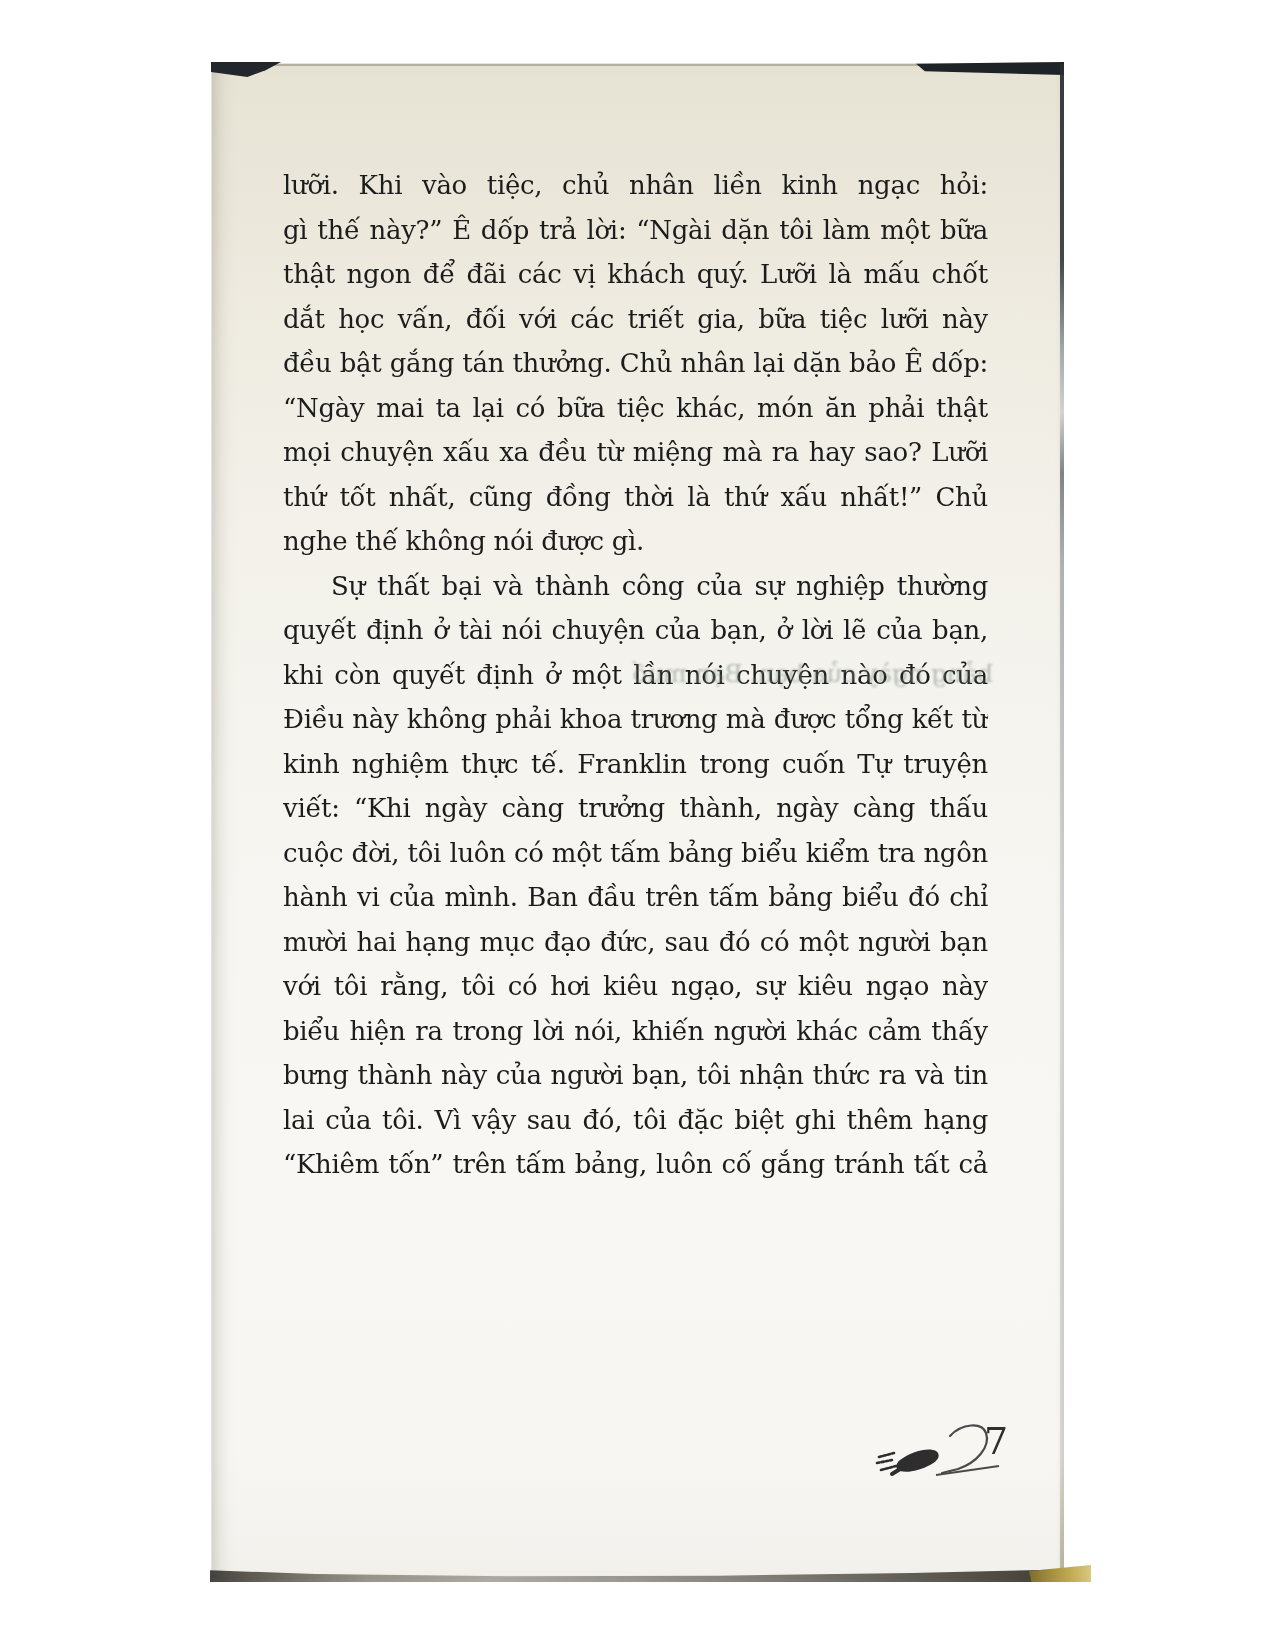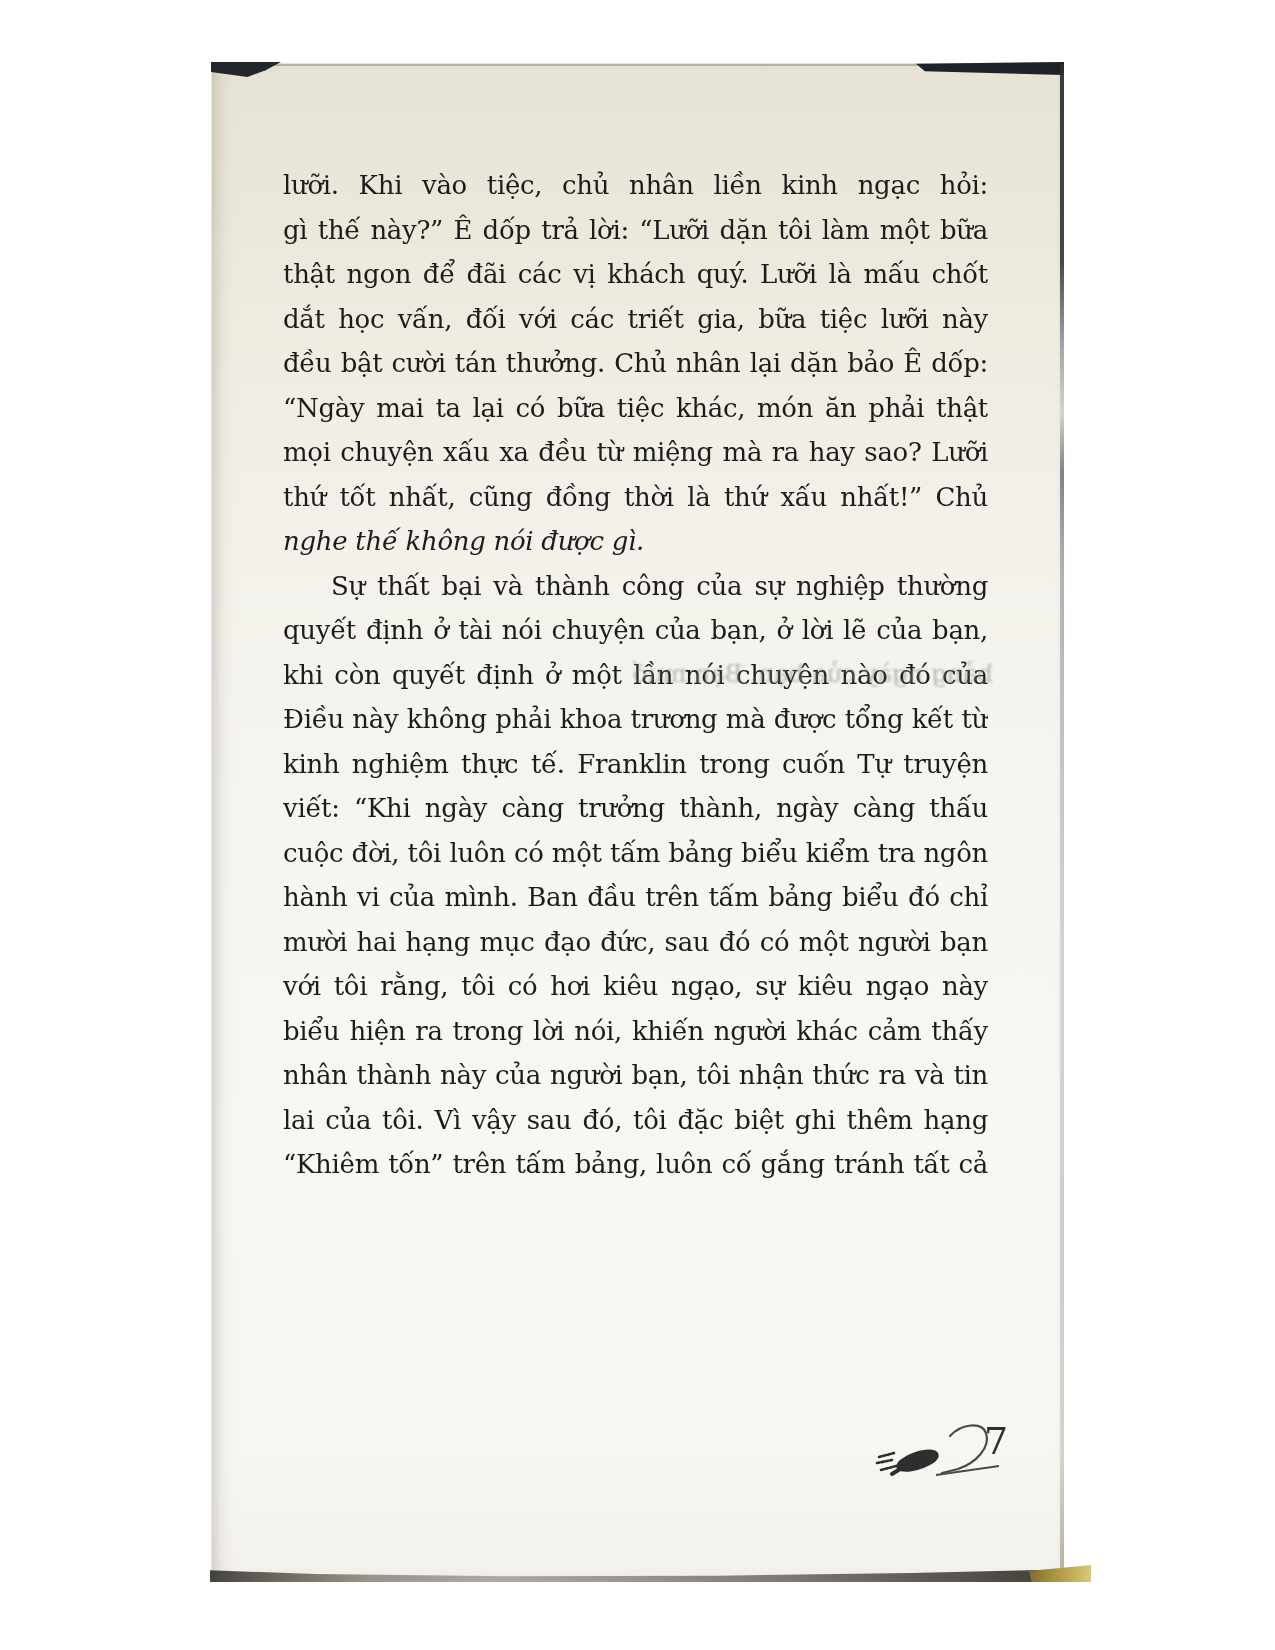--- a/index.html
+++ b/index.html
@@ -66,21 +66,21 @@
     width:705px;height:1260px;
     color:#1c1c1c;
     font-size:26px;
     letter-spacing:-0.3px;
   }
   .line{
     height:44.5px;line-height:44.5px;
     text-align:justify;text-align-last:justify;
     overflow:hidden;
   }
-  .line.flush{text-align-last:left;font-style:italic;}
+  .line.flush{text-align-last:left;}
   .line.indent{padding-left:48px;}
   .ghost{
     position:absolute;left:338px;top:489px;width:372px;
     font-size:25px;line-height:44px;
     color:rgba(125,145,135,.55);
     transform:scaleX(-1);
     filter:blur(1.3px);
     white-space:nowrap;overflow:hidden;
     pointer-events:none;
   }
@@ -102,40 +102,40 @@
   <div class="mark-tl"></div>
   <div class="mark-tr"></div>
   <div class="edge-right"></div>
   <div class="edge-bottom"></div>
   <div class="edge-gold"></div>
 
   <div class="text-block">
 
     <div class="ghost">bảng ngày của bạn. Bạn muố</div>
   <div class="line">lưỡi. Khi vào tiệc, chủ nhân liền kinh ngạc hỏi: “Chuyện</div>
-      <div class="line">gì thế này?” Ê dốp trả lời: “Lưỡi dặn tôi làm một bữa</div>
+      <div class="line">gì thế này?” Ê dốp trả lời: “Ngài dặn tôi làm một bữa</div>
       <div class="line">thật ngon để đãi các vị khách quý. Lưỡi là mấu chốt dẫn</div>
       <div class="line">dắt học vấn, đối với các triết gia, bữa tiệc lưỡi này không</div>
-      <div class="line">đều bật cười tán thưởng. Chủ nhân lại dặn bảo Ê dốp:</div>
+      <div class="line">đều bật gắng tán thưởng. Chủ nhân lại dặn bảo Ê dốp:</div>
       <div class="line">“Ngày mai ta lại có bữa tiệc khác, món ăn phải thật dở.”</div>
       <div class="line">mọi chuyện xấu xa đều từ miệng mà ra hay sao? Lưỡi là</div>
       <div class="line">thứ tốt nhất, cũng đồng thời là thứ xấu nhất!” Chủ nhân</div>
       <div class="line flush">nghe thế không nói được gì.</div>
       <div class="line indent">Sự thất bại và thành công của sự nghiệp thường được</div>
       <div class="line">quyết định ở tài nói chuyện của bạn, ở lời lẽ của bạn, có</div>
       <div class="line">khi còn quyết định ở một lần nói chuyện nào đó của bạn.</div>
       <div class="line">Điều này không phải khoa trương mà được tổng kết từ</div>
       <div class="line">kinh nghiệm thực tế. Franklin trong cuốn Tự truyện có</div>
       <div class="line">viết: “Khi ngày càng trưởng thành, ngày càng thấu hiểu</div>
       <div class="line">cuộc đời, tôi luôn có một tấm bảng biểu kiểm tra ngôn ngữ</div>
       <div class="line">hành vi của mình. Ban đầu trên tấm bảng biểu đó chỉ ghi</div>
       <div class="line">mười hai hạng mục đạo đức, sau đó có một người bạn nói</div>
       <div class="line">với tôi rằng, tôi có hơi kiêu ngạo, sự kiêu ngạo này thường</div>
       <div class="line">biểu hiện ra trong lời nói, khiến người khác cảm thấy tôi</div>
-      <div class="line">nhân thành này của người bạn, tôi nhận thức ra và tin</div>
+      <div class="line">bưng thành này của người bạn, tôi nhận thức ra và tin</div>
       <div class="line">lai của tôi. Vì vậy sau đó, tôi đặc biệt ghi thêm hạng mục</div>
       <div class="line">“Khiêm tốn” trên tấm bảng, luôn cố gắng tránh tất cả</div>
     </div>
 
   <div class="folio-area">
     <svg width="130" height="78" viewBox="0 0 130 78" aria-hidden="true">
       <path d="M78,16 C90,3 110,2 114,13 C119,27 104,43 86,49 L70,53" fill="none" stroke="#4a4a4a" stroke-width="2.2" stroke-linecap="round"></path>
       <path d="M64,55 L127,46" fill="none" stroke="#4a4a4a" stroke-width="2"></path>
       <path d="M28,40 C40,31 57,27 64,31 C69,34 67,41 58,45 C47,51 35,53 28,51 C23,49 23,44 28,40 Z" fill="#2e2e2e"></path>
       <path d="M20,54 L33,46" stroke="#2e2e2e" stroke-width="4" stroke-linecap="round"></path>

